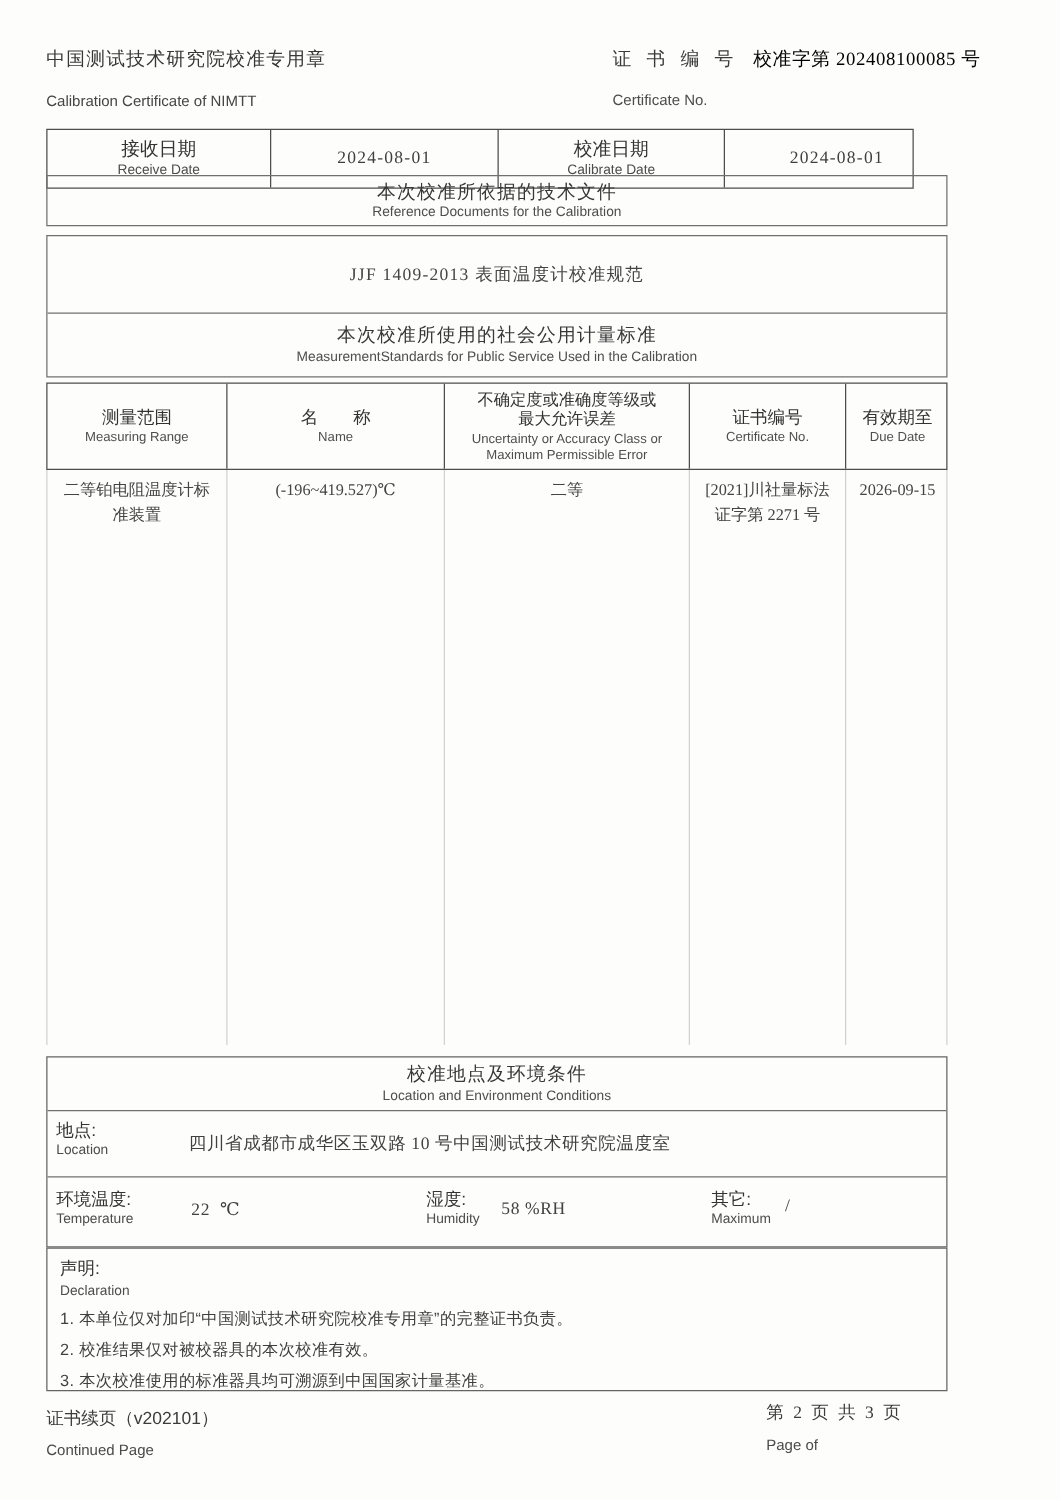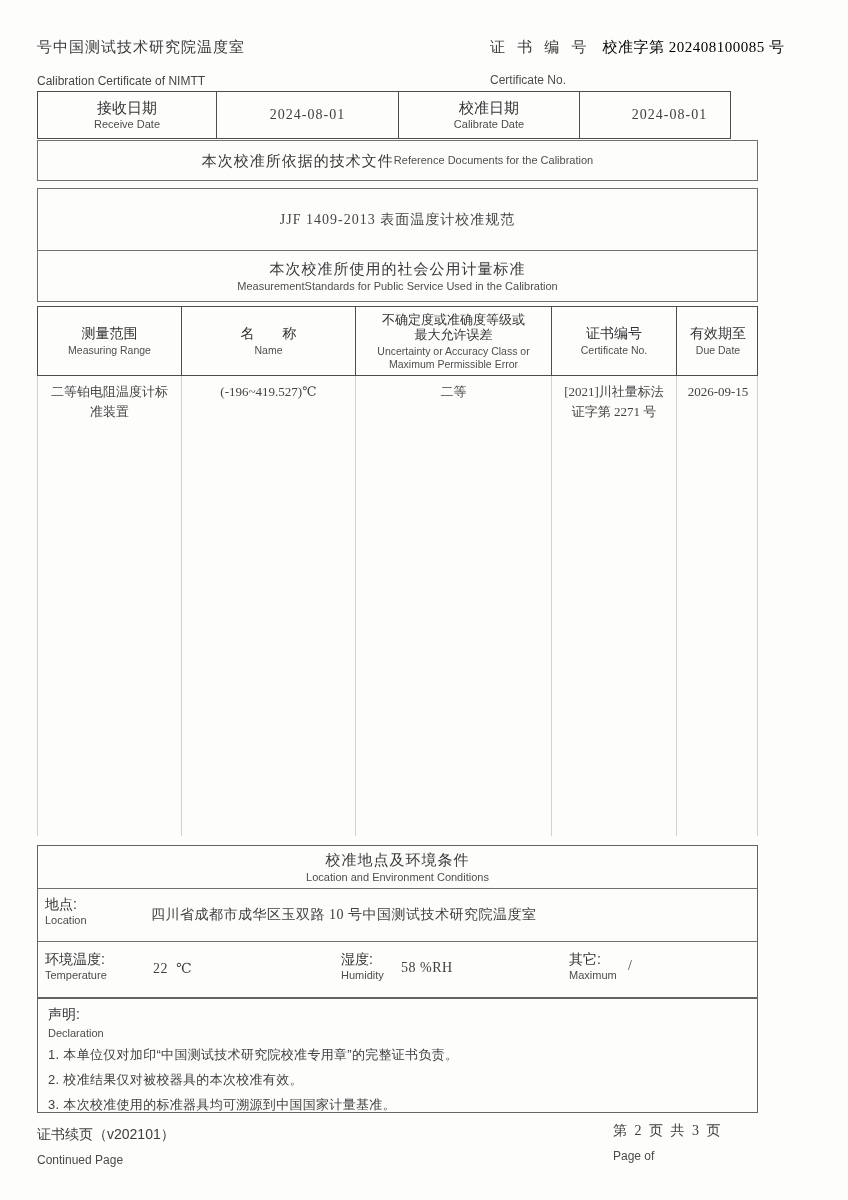--- a/index.html
+++ b/index.html
@@ -18,38 +18,38 @@
   .hdr-left{left:37px;top:38px;}
   .hdr-left .en{margin-top:17px;font-size:12px;color:#454545;}
   .hdr-right{left:490px;top:38px;}
   .hdr-right .row{display:flex;align-items:baseline;font-size:15px;}
   .hdr-right .lbl{letter-spacing:4px;color:#3a3a3a;}
   .hdr-right .val{margin-left:12px;letter-spacing:.5px;color:#000000;}
   .hdr-right .en{margin-top:16px;font-size:12px;color:#4c4c4c;}
 
   
   .date-table{
-    left:37px;top:91px;width:694px;height:48px;
+    left:37px;top:103px;width:694px;height:48px;
     display:grid;grid-template-columns:178px 182px 181px 180px;
     border:1.2px solid #4d4d4d;box-sizing:border-box;background:#fdfdfc;
   }
   .date-table .cell{
     display:flex;flex-direction:column;align-items:center;justify-content:center;
     border-left:1px solid #4d4d4d;box-sizing:border-box;line-height:1.25;
   }
   .date-table .cell:first-child{border-left:none;}
   .date-table .cn{font-size:15px;color:#333;}
   .date-table .en{font-size:11px;color:#4c4c4c;}
   .date-table .dateval{font-size:14px;letter-spacing:1px;color:#3f3f3f;}
 
   
   .sec-box{
     left:37px;width:721px;border:1px solid #707070;box-sizing:border-box;background:transparent;
   }
-  .sec1{top:140px;height:41px;display:flex;flex-direction:row;align-items:center;justify-content:center;line-height:1.3;}
+  .sec1{top:140px;height:41px;display:flex;flex-direction:column;align-items:center;justify-content:center;line-height:1.3;}
   .sec1 .en,.secT .en{font-size:11px;color:#4e4e4e;}
   .secB{top:188px;height:114px;display:flex;flex-direction:column;}
   .secB .jjf{
     height:62px;display:flex;align-items:center;justify-content:center;
     font-size:14px;letter-spacing:1px;color:#454545;border-bottom:1px solid #707070;box-sizing:border-box;
   }
   .secT{flex:1;display:flex;flex-direction:column;align-items:center;justify-content:center;line-height:1.3;}
 
   
   .std-table{left:37px;top:306px;width:721px;}
@@ -103,21 +103,21 @@
   .foot-right{left:613px;top:1123px;line-height:1.2;}
   .foot-right .cn{font-size:14px;letter-spacing:2px;color:#3c3c3c;}
   .foot-right .en{font-size:12px;color:#4a4a4a;margin-top:9px;}
 </style>
 </head>
 <body>
 
 <div class="page">
 
   <div class="abs hdr-left">
-    <div class="cn-title">号中国测试技术研究院温度室</div>
+    <div class="cn-title">中国测试技术研究院校准专用章</div>
     <div class="en">Calibration Certificate of NIMTT</div>
   </div>
   <div class="abs hdr-right">
     <div class="row">
       <span class="lbl">证 书 编 号</span>
       <span class="val serif">校准字第 202408100085 号</span>
     </div>
     <div class="en">Certificate No.</div>
   </div>
 

